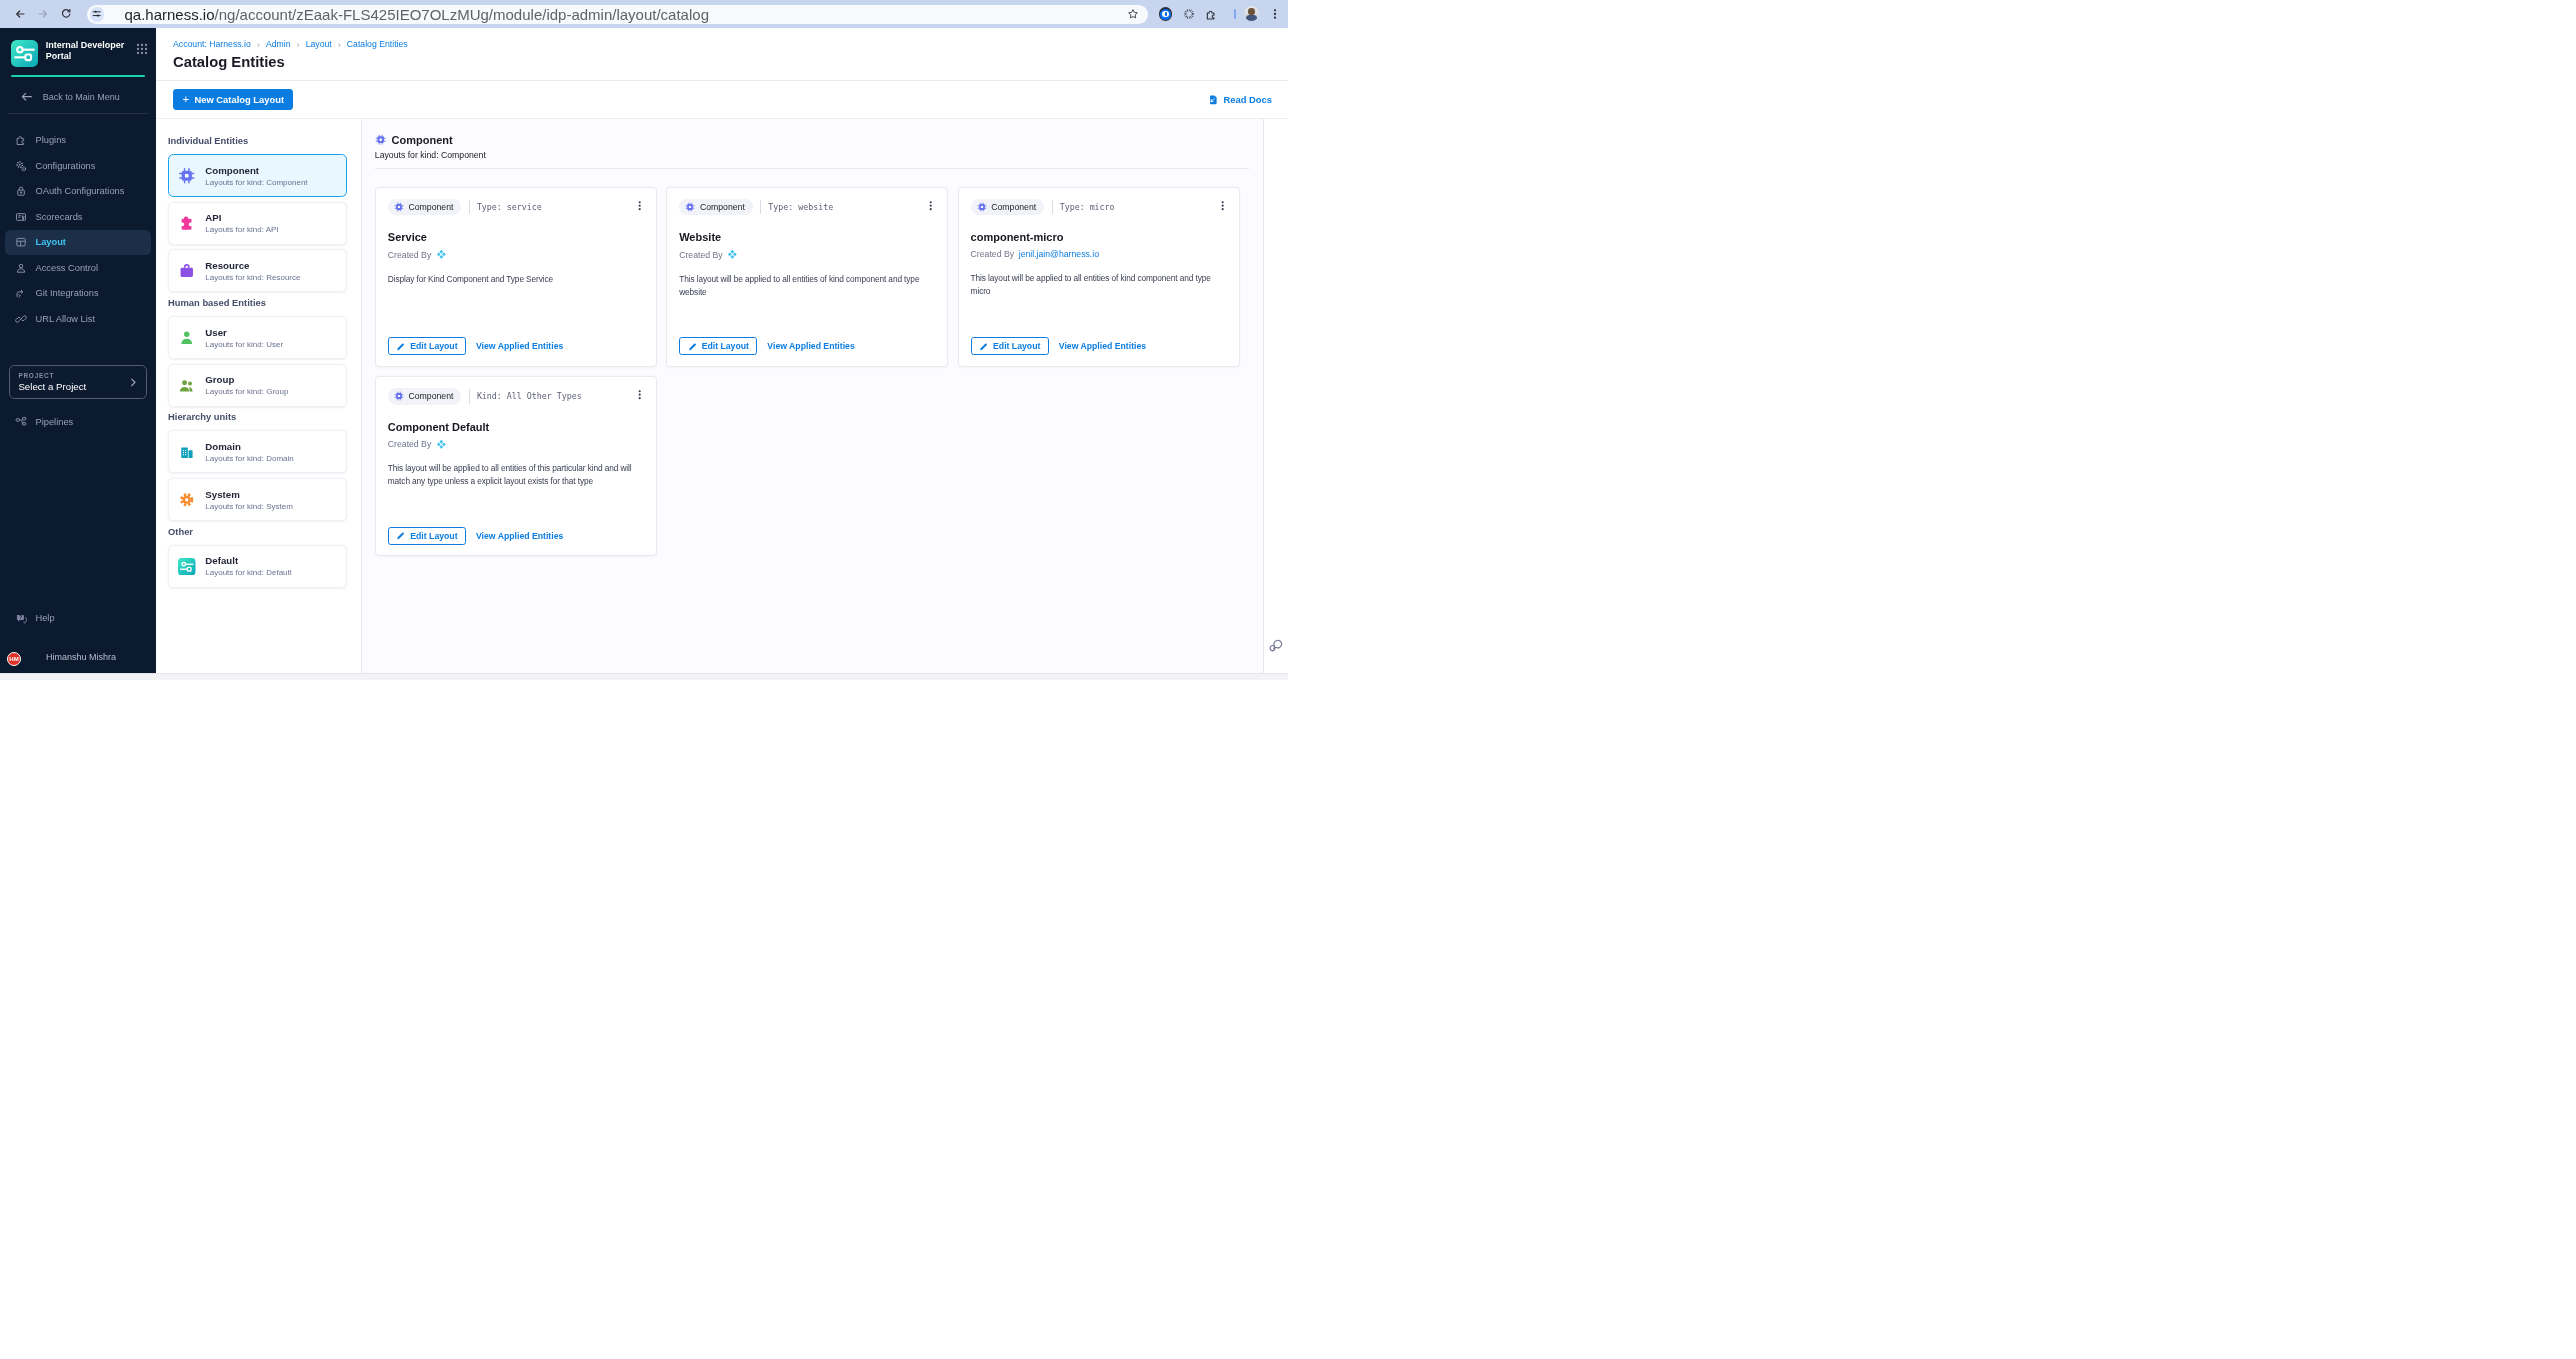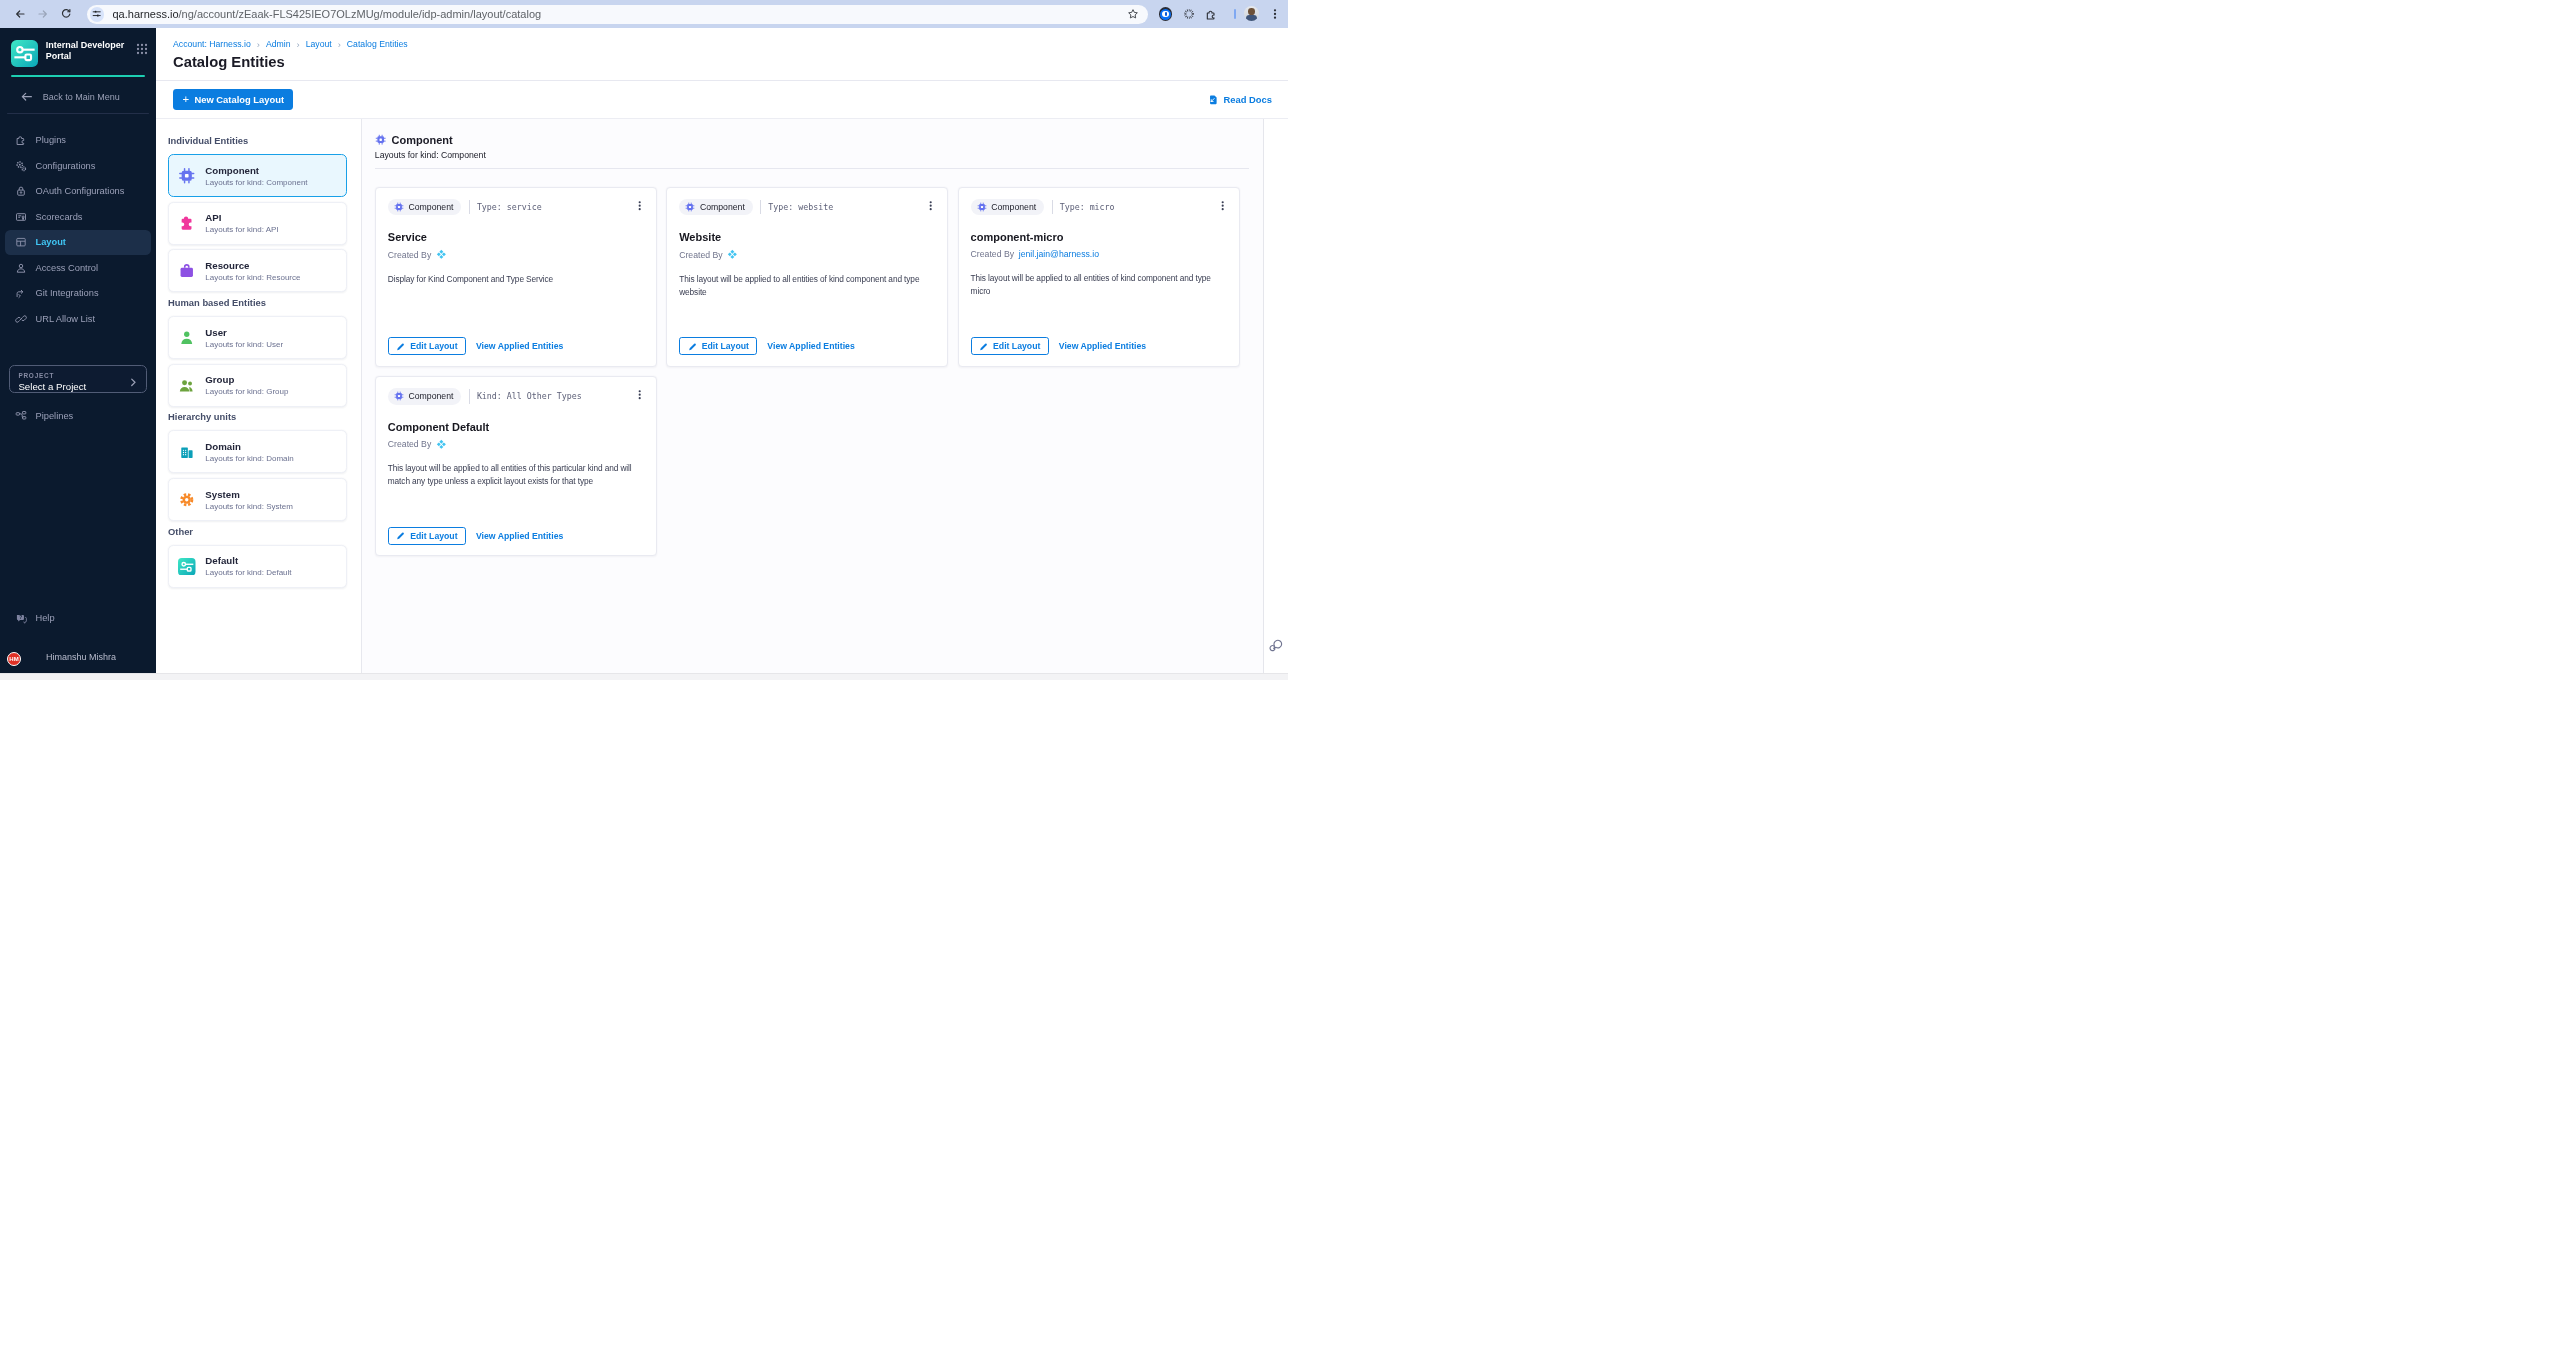--- a/index.html
+++ b/index.html
@@ -8,21 +8,21 @@
   svg { display:block; }
 
   
   .chrome { height:28px; background:#c8d5ef; position:relative; display:flex; align-items:center; }
   .nav-ico { position:absolute; top:2.7px; width:23px; height:23px; border-radius:50%;
     display:flex; align-items:center; justify-content:center; }
   .omnibox { position:absolute; left:87px; top:4.7px; width:1061px; height:19px; background:#f7f9fd;
     border-radius:9.4px; display:flex; align-items:center; padding:0 27px 0 2.7px; }
   .tune-circle { width:14.8px; height:14.8px; border-radius:50%; background:#d7e3fa;
     display:flex; align-items:center; justify-content:center; flex:none; }
-  .url { margin-left:8px; font-size:11px; white-space:nowrap; overflow:hidden; }
+  .url { margin-left:20px; font-size:15px; white-space:nowrap; overflow:hidden; }
   .url .dom { color:#1f2125; }
   .url .path { color:#5f6368; }
   .star-btn { position:absolute; right:149px; top:8px; }
   .ext { position:absolute; top:6.7px; }
   .op-badge { width:13.4px; height:13.4px; border-radius:50%; background:#2a2c35;
     display:flex; align-items:center; justify-content:center; }
   .op-b2 { width:11px; height:11px; border-radius:50%; background:#0a70f5;
     display:flex; align-items:center; justify-content:center; }
   .op-b3 { width:6.4px; height:6.4px; border-radius:50%; background:#fff;
     display:flex; align-items:center; justify-content:center; }
@@ -46,21 +46,21 @@
   .back-row { display:flex; align-items:center; gap:9.4px; margin:9.4px 0 0 20px; height:21.5px;
     color:#9ba0b6; font-size:9px; }
   .thin-div { border-top:0.7px solid #232f49; margin:5.4px 6.7px 0; border-radius:4px; }
   .menu { margin-top:13.4px; }
   .menu-item { height:25.5px; display:flex; align-items:center; gap:8.7px; padding-left:14.8px;
     font-size:9.3px; color:#9ba0b8; cursor:pointer; }
   .menu-item .mi-ico { width:12px; height:12px; flex:none; }
   .menu-item.active { background:#1c2f49; border-radius:5.4px; margin:0 5.4px; padding-left:9.4px;
     color:#40c5f3; font-weight:700; }
   .proj-box { margin:33px 9.4px 0; border:0.7px solid #515c76; border-radius:5.4px; background:#0d1b31;
-    padding:6px 8px; position:relative; height:28px; }
+    padding:6px 8px; position:relative; height:34px; }
   .proj-label { font-size:6.4px; letter-spacing:0.8px; font-weight:700; color:#878ca4; }
   .proj-value { font-size:9.7px; color:#fff; margin-top:2.7px; }
   .proj-chev { position:absolute; right:6.7px; top:11.4px; }
   .pipelines { margin-top:10.7px; }
   .help-row { position:absolute; bottom:42px; left:0; right:0; }
   .user-row { position:absolute; bottom:7.4px; left:7px; display:flex; align-items:flex-start; gap:25px; }
   .hm-avatar { width:14px; height:14px; border-radius:50%; background:#e03126; border:1px solid #fff;
     color:#fff; font-size:6px; font-weight:700; display:flex; align-items:center; justify-content:center; }
   .user-name { font-size:9px; color:#b9bccd; }
 

